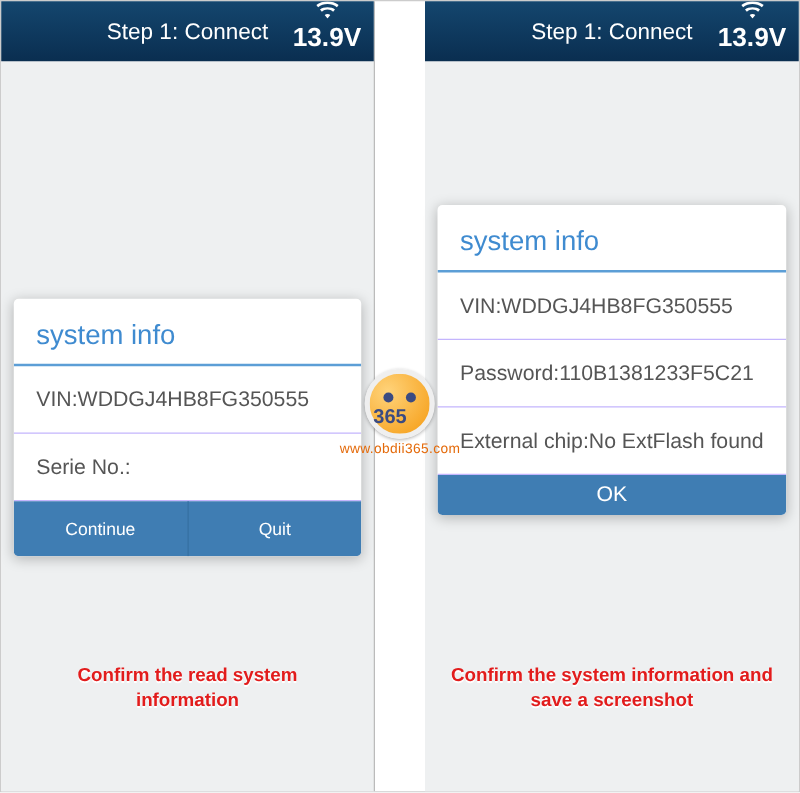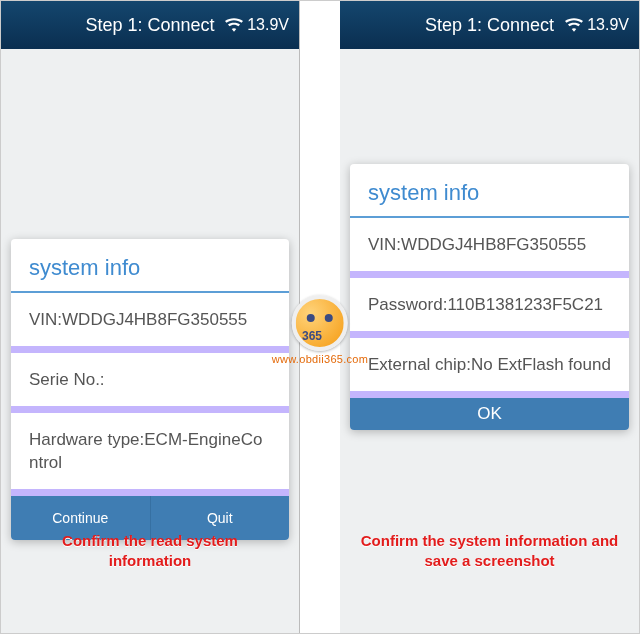--- a/index.html
+++ b/index.html
@@ -37,22 +37,23 @@
     font-weight: 300;
   }
   .voltage {
     position: absolute;
     right: 10px;
     top: 0;
     bottom: 0;
     display: flex;
     align-items: center;
     gap: 4px;
-    font-size: 16px;
-    font-weight: 400;
+    font-size: 21px;
+    font-weight: 700;
+    flex-direction: column;
   }
   .voltage svg { display: block; }
 
   .dialog {
     background: #fff;
     border-radius: 4px;
     box-shadow: 0 2px 10px rgba(0,0,0,0.25);
     margin: 5px 10px;
     overflow: hidden;
   }
@@ -65,21 +66,21 @@
     font-weight: 400;
     padding: 16px 18px 10px;
     border-bottom: 2px solid #5c9ed6;
   }
   .info-row {
     color: #555;
     font-size: 17px;
     font-weight: 300;
     line-height: 1.35;
     padding: 16px 18px 14px;
-    border-bottom: 7px solid #c4b5fd;
+    border-bottom: 1px solid #c4b5fd;
     word-break: break-all;
   }
   .info-row:last-of-type { border-bottom: none; }
 
   .button-bar {
     display: flex;
     background: #3f7db3;
   }
   .btn {
     flex: 1;
@@ -152,21 +153,21 @@
     font-size: 11px;
     margin-top: 2px;
     letter-spacing: .3px;
   }
   .wm-num {
     position: absolute;
     bottom: 4px;
     left: 0; right: 16px;
     text-align: center;
     color: #3b4b82;
-    font-size: 12px;
+    font-size: 16px;
     font-weight: 700;
   }
 </style>
 </head>
 <body>
 
 <div class="container">
 
   <div class="pane left">
     <div class="header">
@@ -178,21 +179,20 @@
             </svg>
         </span>
         <span>13.9V</span>
       </div>
     </div>
 
     <div class="dialog">
       <div class="dialog-title">system info</div>
       <div class="info-row">VIN:WDDGJ4HB8FG350555</div>
       <div class="info-row">Serie No.:</div>
-      <div class="info-row">Hardware type:ECM-EngineControl</div>
       <div class="button-bar">
         <div class="btn left-btn">Continue</div>
         <div class="btn">Quit</div>
       </div>
     </div>
 
     <div class="caption">Confirm the read system information</div>
   </div>
 
   <div class="pane right">

